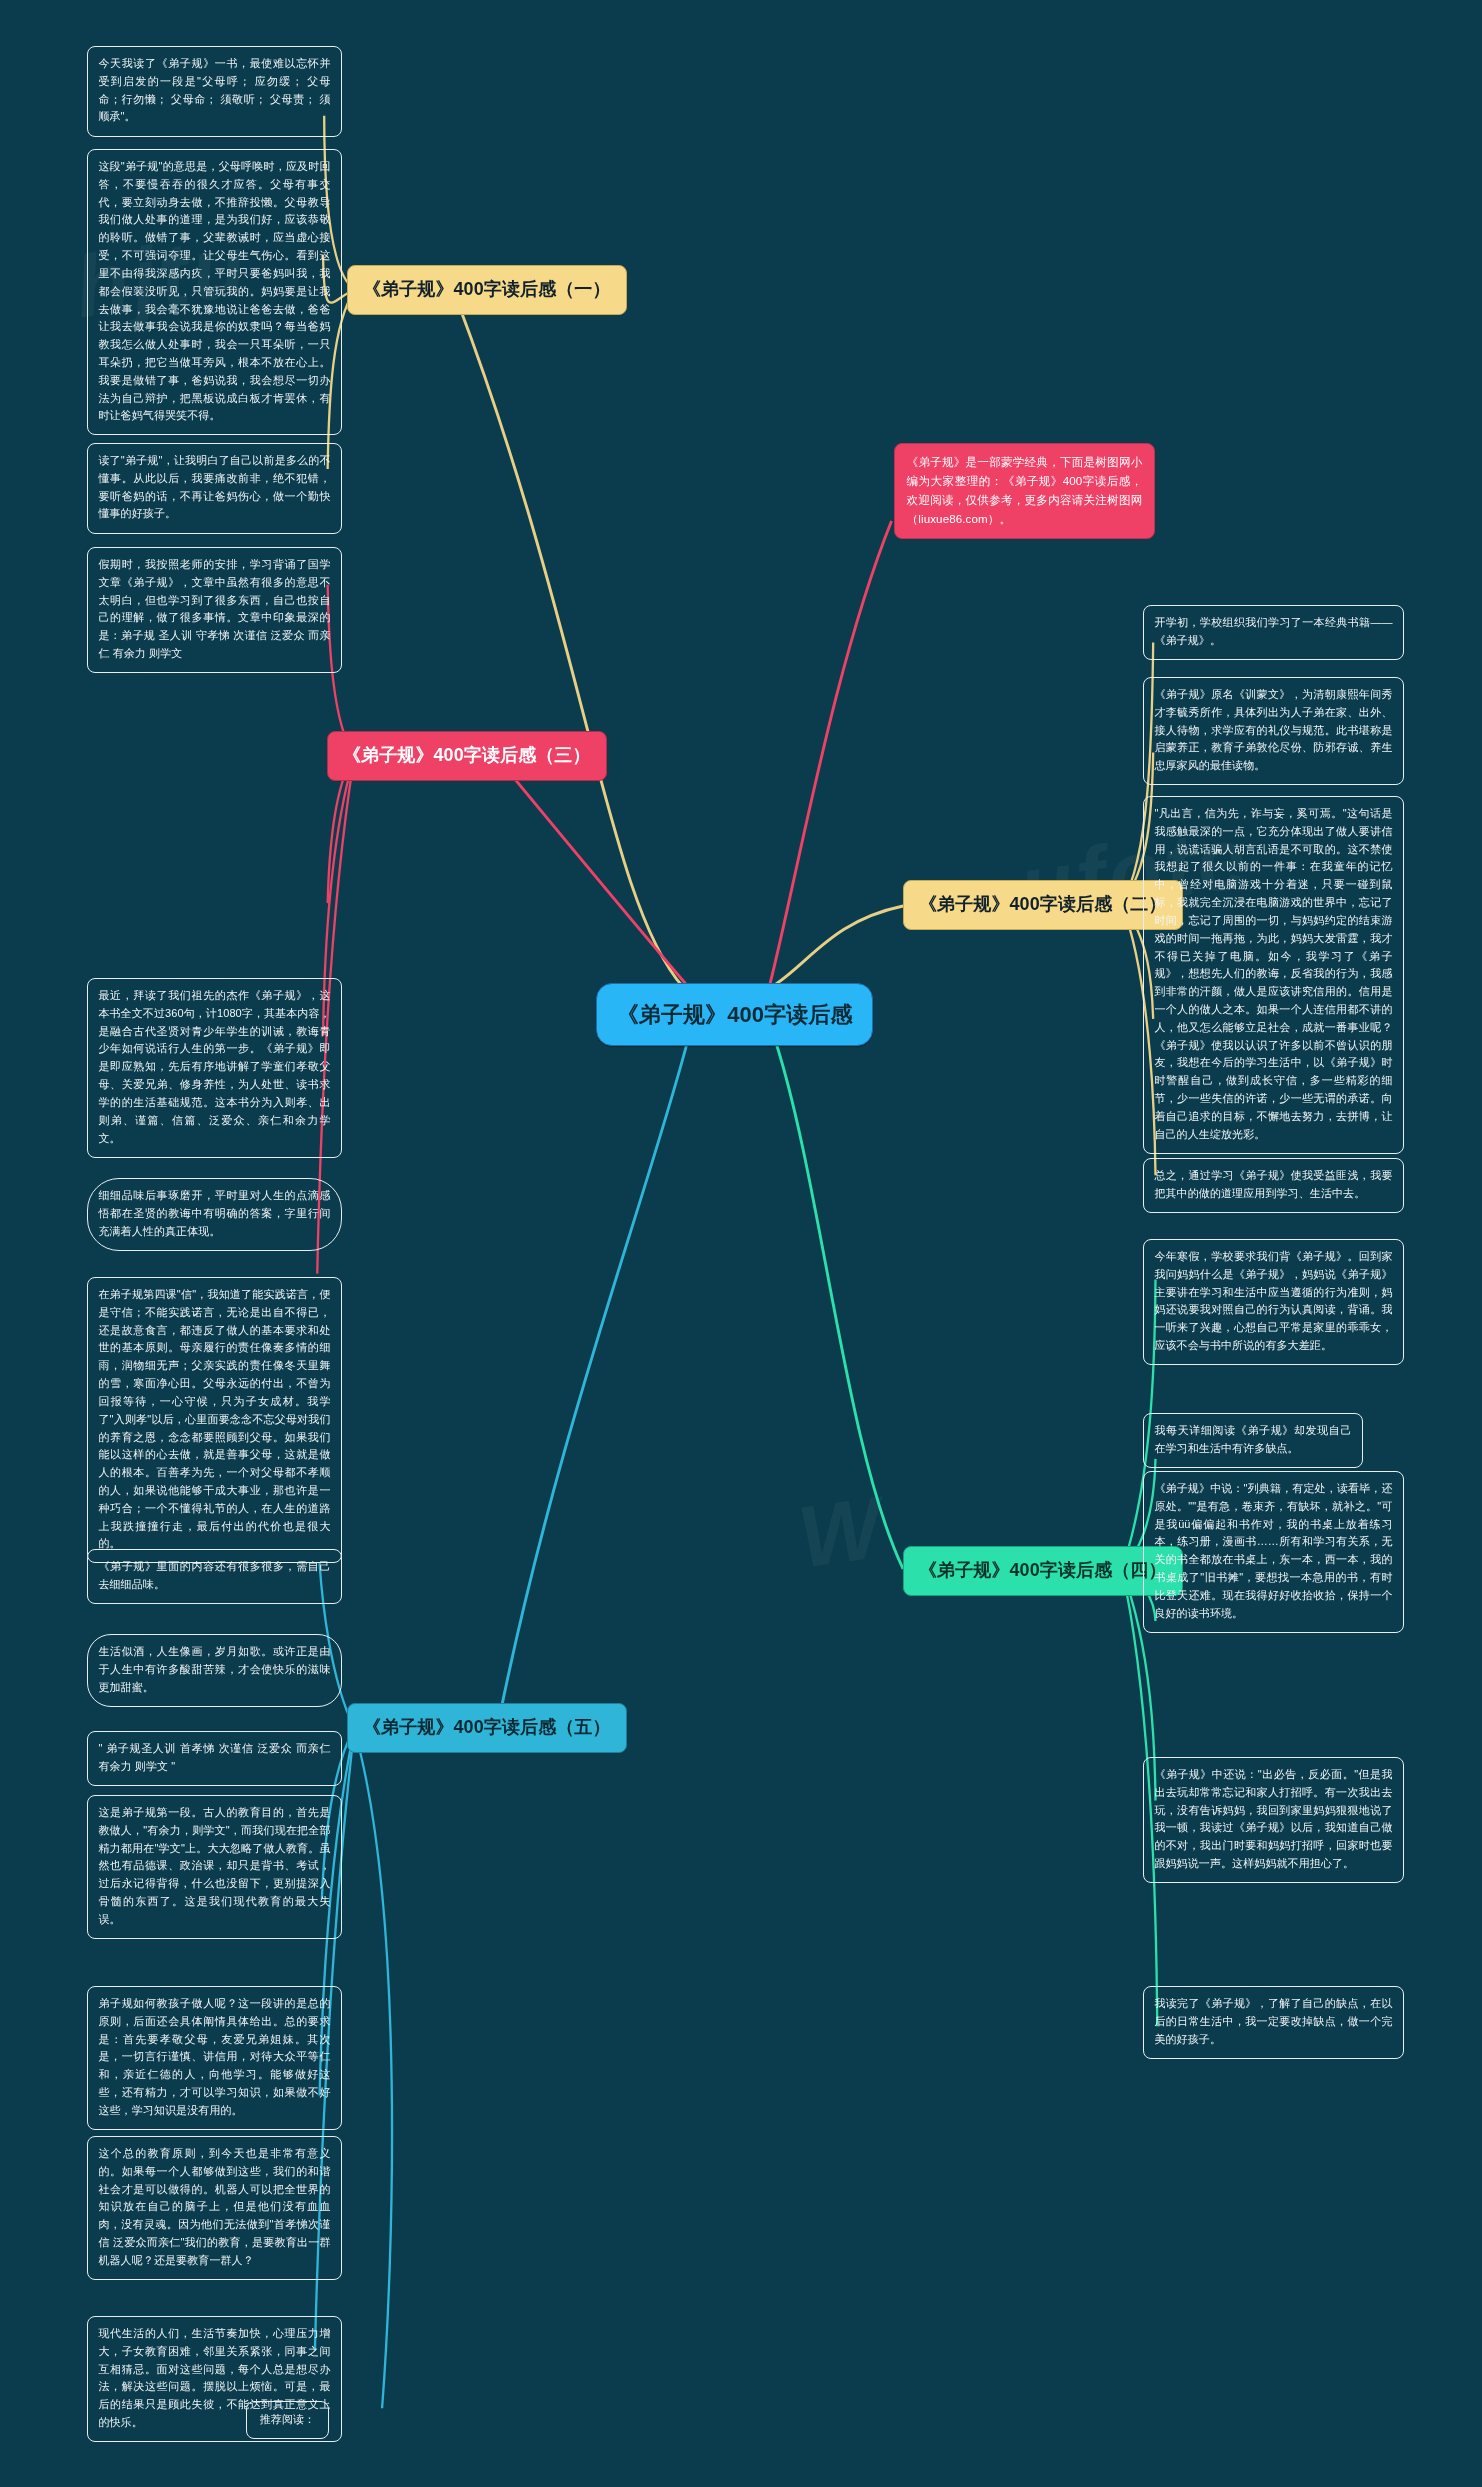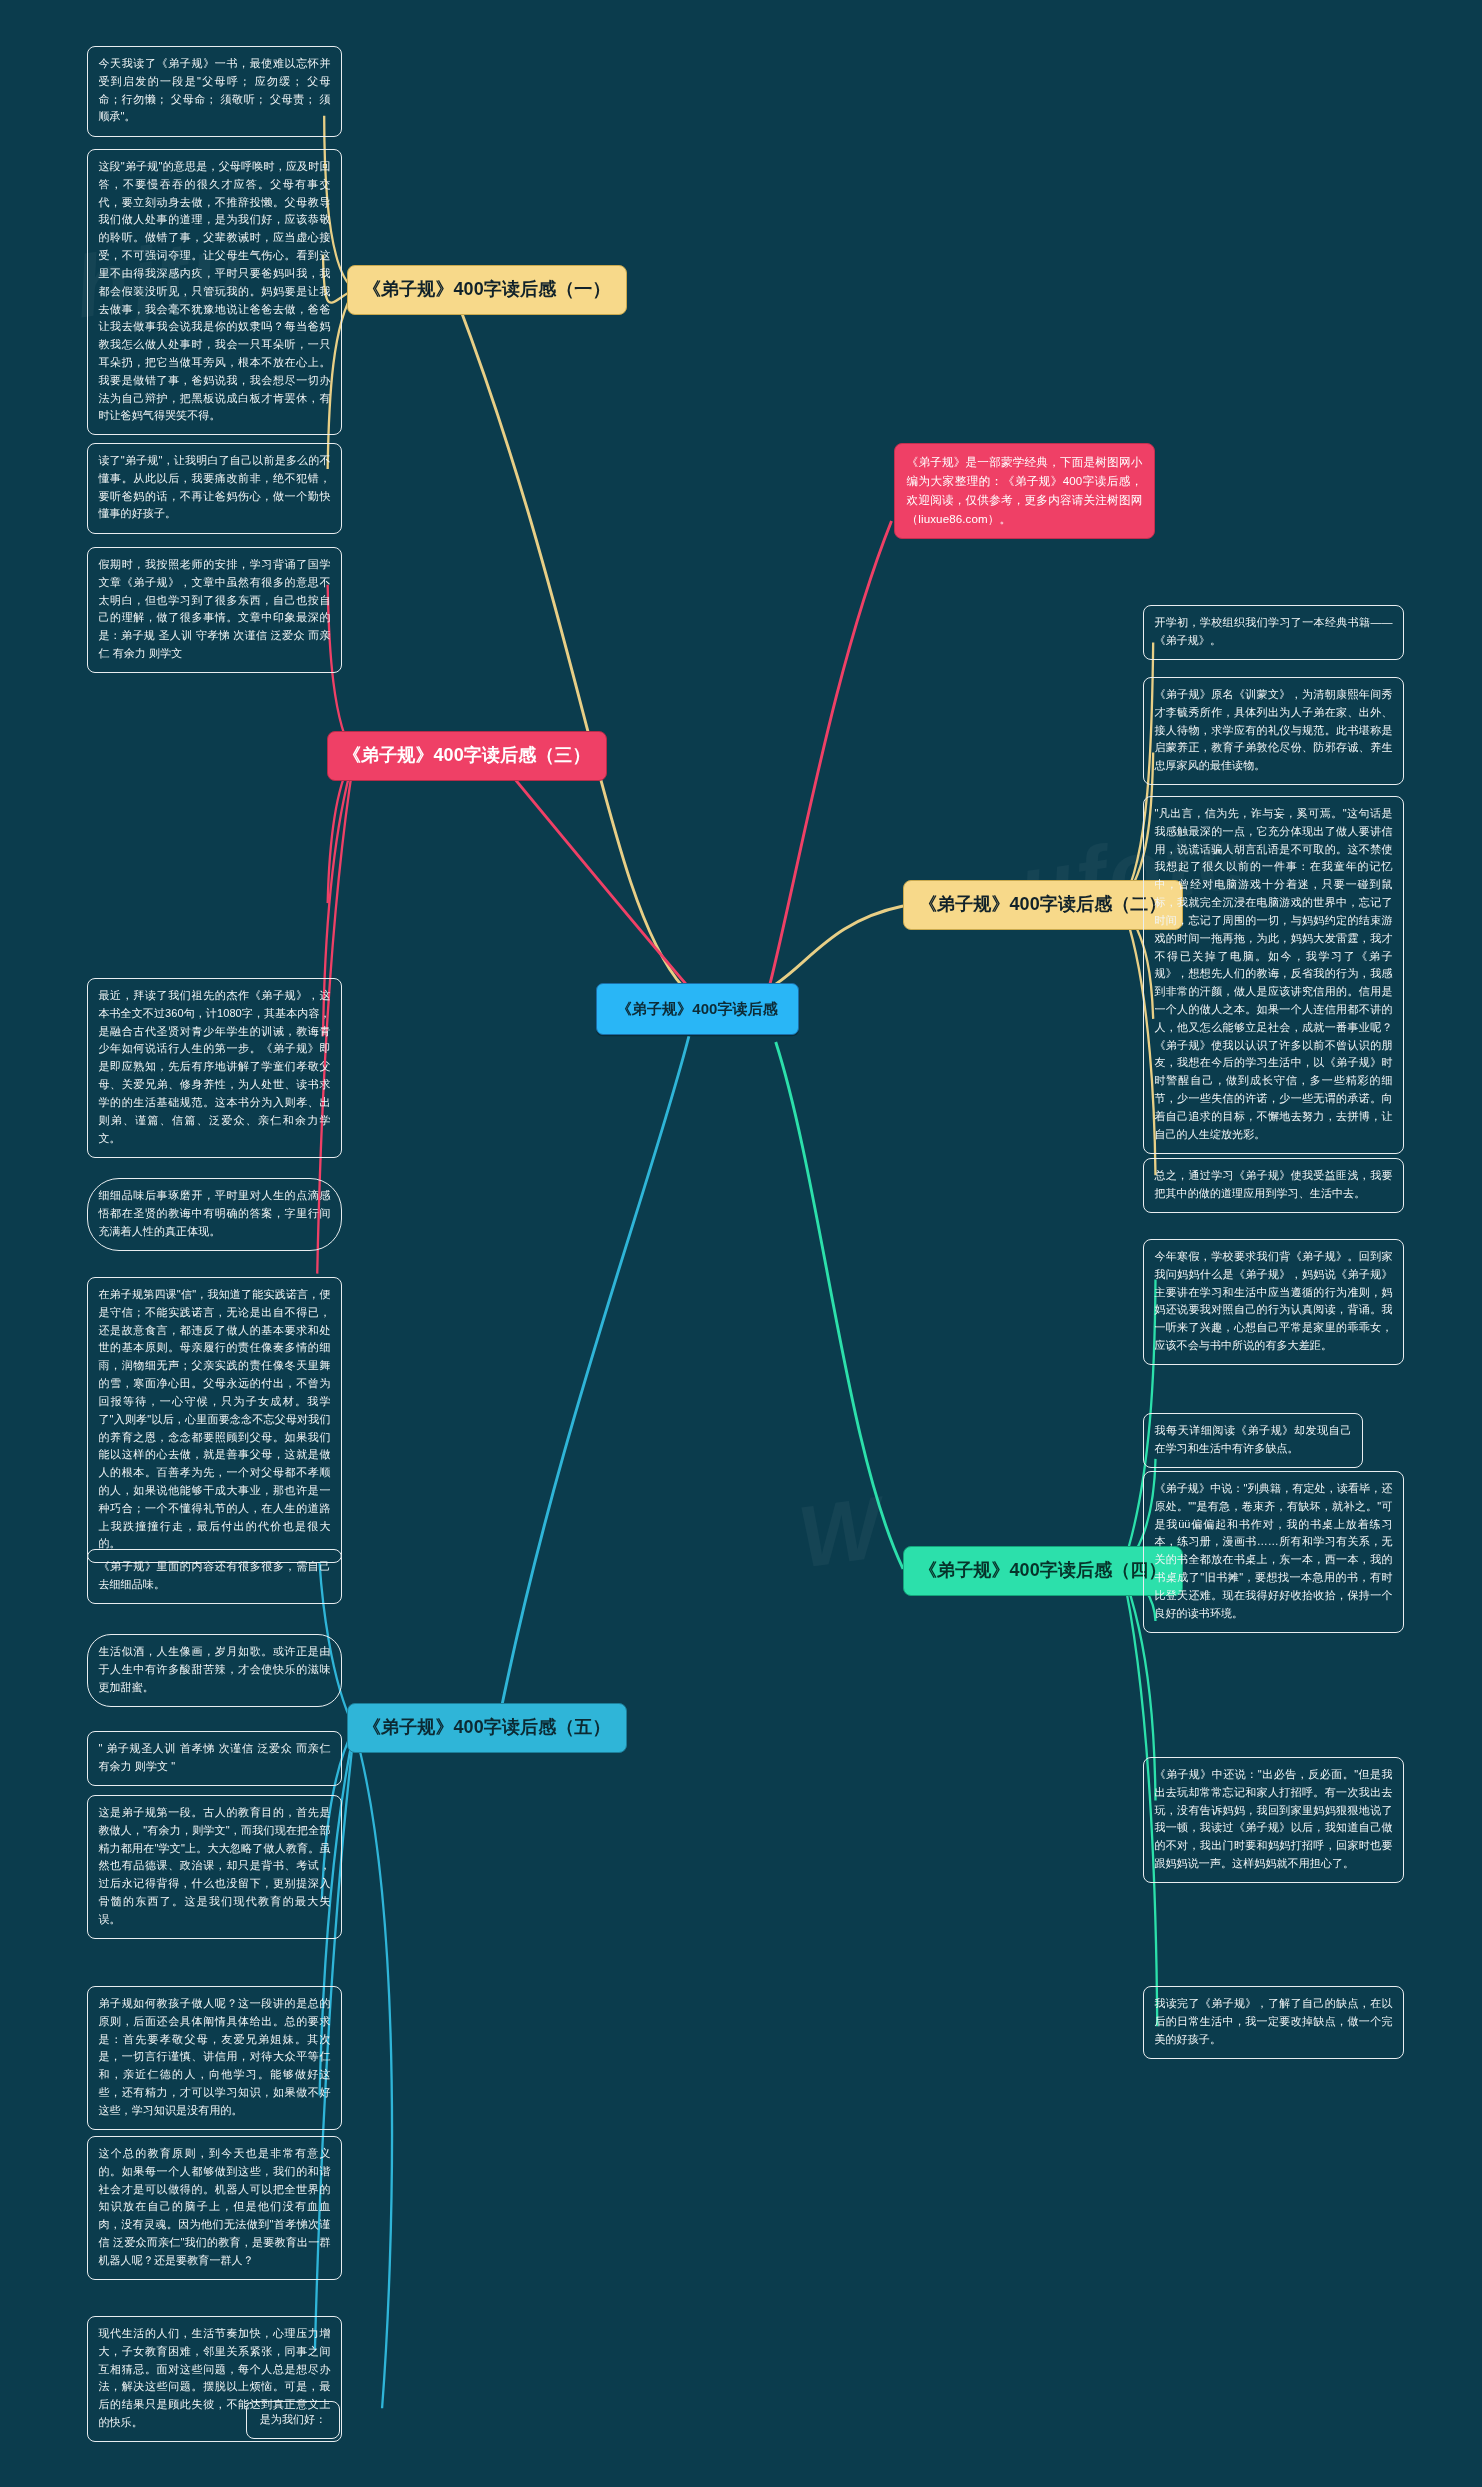--- a/index.html
+++ b/index.html
@@ -28,25 +28,25 @@
     font-size:11px;
     padding:8px 10.4px 9.3px 10.4px;
     text-align:justify;
     text-justify:inter-ideograph;
   }
   
   .root{
     background:#29b6f6;
     border:1.2px solid #1b6ea8;
     color:#0d2b36;
-    font-size:15px;
+    font-size:22px;
     font-weight:700;
     padding:12.7px 19.7px;
     white-space:nowrap;
-    border-radius:7px;
+    border-radius:16px;
     box-shadow:0 1.2px 0 rgba(0,0,0,.25);
   }
   
   .branch{
     font-size:18px;
     font-weight:700;
     padding:9.3px 15px;
     white-space:nowrap;
     border-radius:8px;
     color:#11222a;
@@ -154,21 +154,21 @@
   <div class="node leaf" style="left:87px;top:1549px;width:255px;">《弟子规》里面的内容还有很多很多，需自己去细细品味。</div>
   <div class="node leaf" style="left:87px;top:1634px;width:255px;border-radius:24px;">生活似酒，人生像画，岁月如歌。或许正是由于人生中有许多酸甜苦辣，才会使快乐的滋味更加甜蜜。</div>
   <div class="node leaf" style="left:87px;top:1731px;width:255px;">" 弟子规圣人训 首孝悌 次谨信 泛爱众 而亲仁 有余力 则学文 "</div>
 
   <div class="node branch cyan" style="left:347px;top:1703px;">《弟子规》400字读后感（五）</div>
 
   <div class="node leaf" style="left:87px;top:1795px;width:255px;">这是弟子规第一段。古人的教育目的，首先是教做人，"有余力，则学文"，而我们现在把全部精力都用在"学文"上。大大忽略了做人教育。虽然也有品德课、政治课，却只是背书、考试，过后永记得背得，什么也没留下，更别提深入骨髓的东西了。这是我们现代教育的最大失误。</div>
   <div class="node leaf" style="left:87px;top:1986px;width:255px;">弟子规如何教孩子做人呢？这一段讲的是总的原则，后面还会具体阐情具体给出。总的要求是：首先要孝敬父母，友爱兄弟姐妹。其次是，一切言行谨慎、讲信用，对待大众平等仁和，亲近仁德的人，向他学习。能够做好这些，还有精力，才可以学习知识，如果做不好这些，学习知识是没有用的。</div>
   <div class="node leaf" style="left:87px;top:2136px;width:255px;">这个总的教育原则，到今天也是非常有意义的。如果每一个人都够做到这些，我们的和谐社会才是可以做得的。机器人可以把全世界的知识放在自己的脑子上，但是他们没有血血肉，没有灵魂。因为他们无法做到"首孝悌次谨信 泛爱众而亲仁"我们的教育，是要教育出一群机器人呢？还是要教育一群人？</div>
   <div class="node leaf" style="left:87px;top:2316px;width:255px;">现代生活的人们，生活节奏加快，心理压力增大，子女教育困难，邻里关系紧张，同事之间互相猜忌。面对这些问题，每个人总是想尽办法，解决这些问题。摆脱以上烦恼。可是，最后的结果只是顾此失彼，不能达到真正意义上的快乐。</div>
-  <div class="node leaf tail" style="left:246px;top:2401px;">是为我们好：</div>
+  <div class="node leaf tail" style="left:246px;top:2401px;">推荐阅读：</div>
 
   <div class="node branch yellow2" style="left:903px;top:880px;">《弟子规》400字读后感（二）</div>
 
   <div class="node leaf" style="left:1143px;top:605px;width:261px;">开学初，学校组织我们学习了一本经典书籍——《弟子规》。</div>
   <div class="node leaf" style="left:1143px;top:677px;width:261px;">《弟子规》原名《训蒙文》，为清朝康熙年间秀才李毓秀所作，具体列出为人子弟在家、出外、接人待物，求学应有的礼仪与规范。此书堪称是启蒙养正，教育子弟敦伦尽份、防邪存诚、养生忠厚家风的最佳读物。</div>
   <div class="node leaf" style="left:1143px;top:796px;width:261px;">"凡出言，信为先，诈与妄，奚可焉。"这句话是我感触最深的一点，它充分体现出了做人要讲信用，说谎话骗人胡言乱语是不可取的。这不禁使我想起了很久以前的一件事：在我童年的记忆中，曾经对电脑游戏十分着迷，只要一碰到鼠标，我就完全沉浸在电脑游戏的世界中，忘记了时间，忘记了周围的一切，与妈妈约定的结束游戏的时间一拖再拖，为此，妈妈大发雷霆，我才不得已关掉了电脑。如今，我学习了《弟子规》，想想先人们的教诲，反省我的行为，我感到非常的汗颜，做人是应该讲究信用的。信用是一个人的做人之本。如果一个人连信用都不讲的人，他又怎么能够立足社会，成就一番事业呢？《弟子规》使我以认识了许多以前不曾认识的朋友，我想在今后的学习生活中，以《弟子规》时时警醒自己，做到成长守信，多一些精彩的细节，少一些失信的许诺，少一些无谓的承诺。向着自己追求的目标，不懈地去努力，去拼博，让自己的人生绽放光彩。</div>
   <div class="node leaf" style="left:1143px;top:1158px;width:261px;">总之，通过学习《弟子规》使我受益匪浅，我要把其中的做的道理应用到学习、生活中去。</div>
 
   <div class="node branch green" style="left:903px;top:1546px;">《弟子规》400字读后感（四）</div>
 

